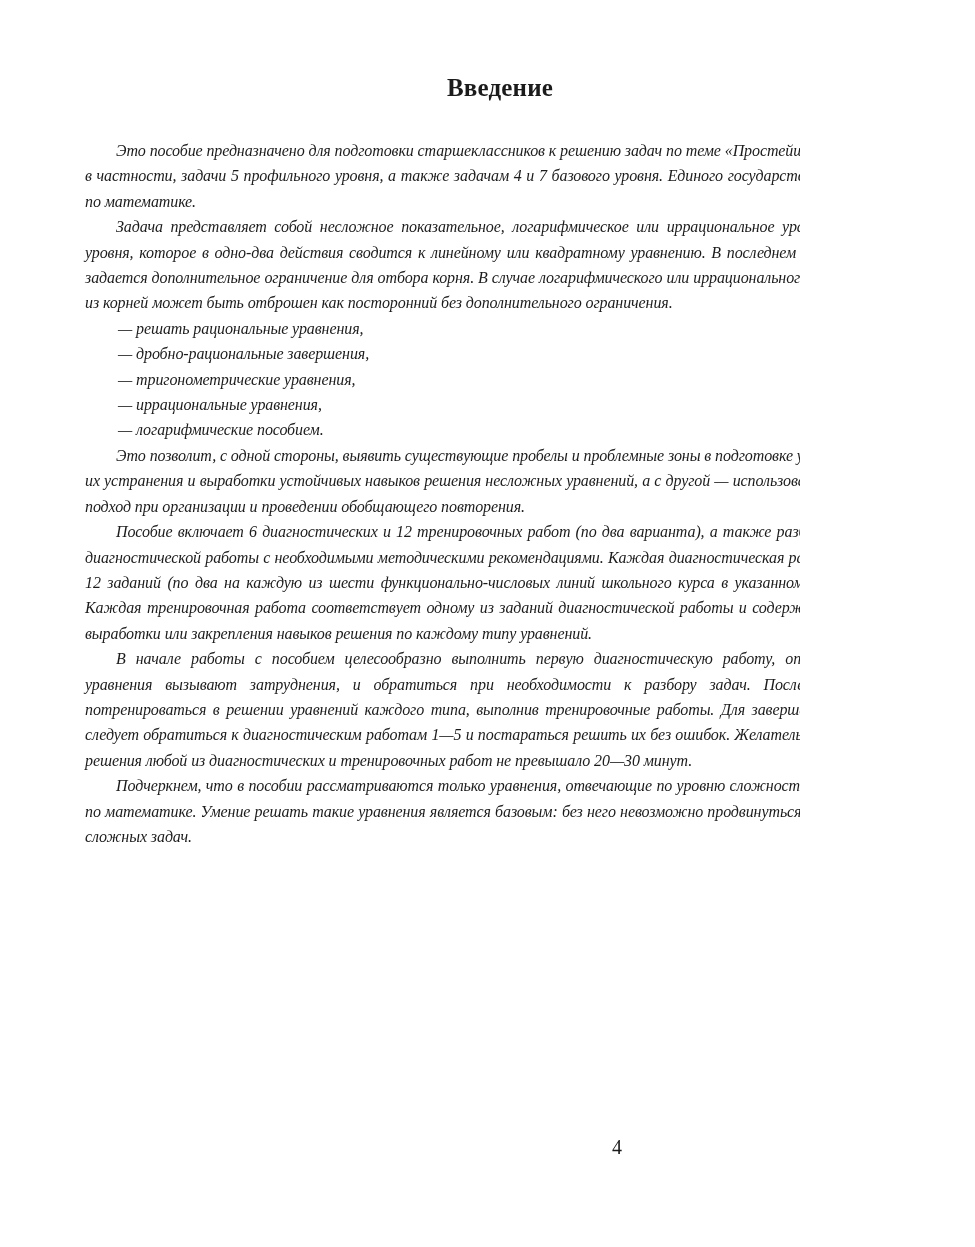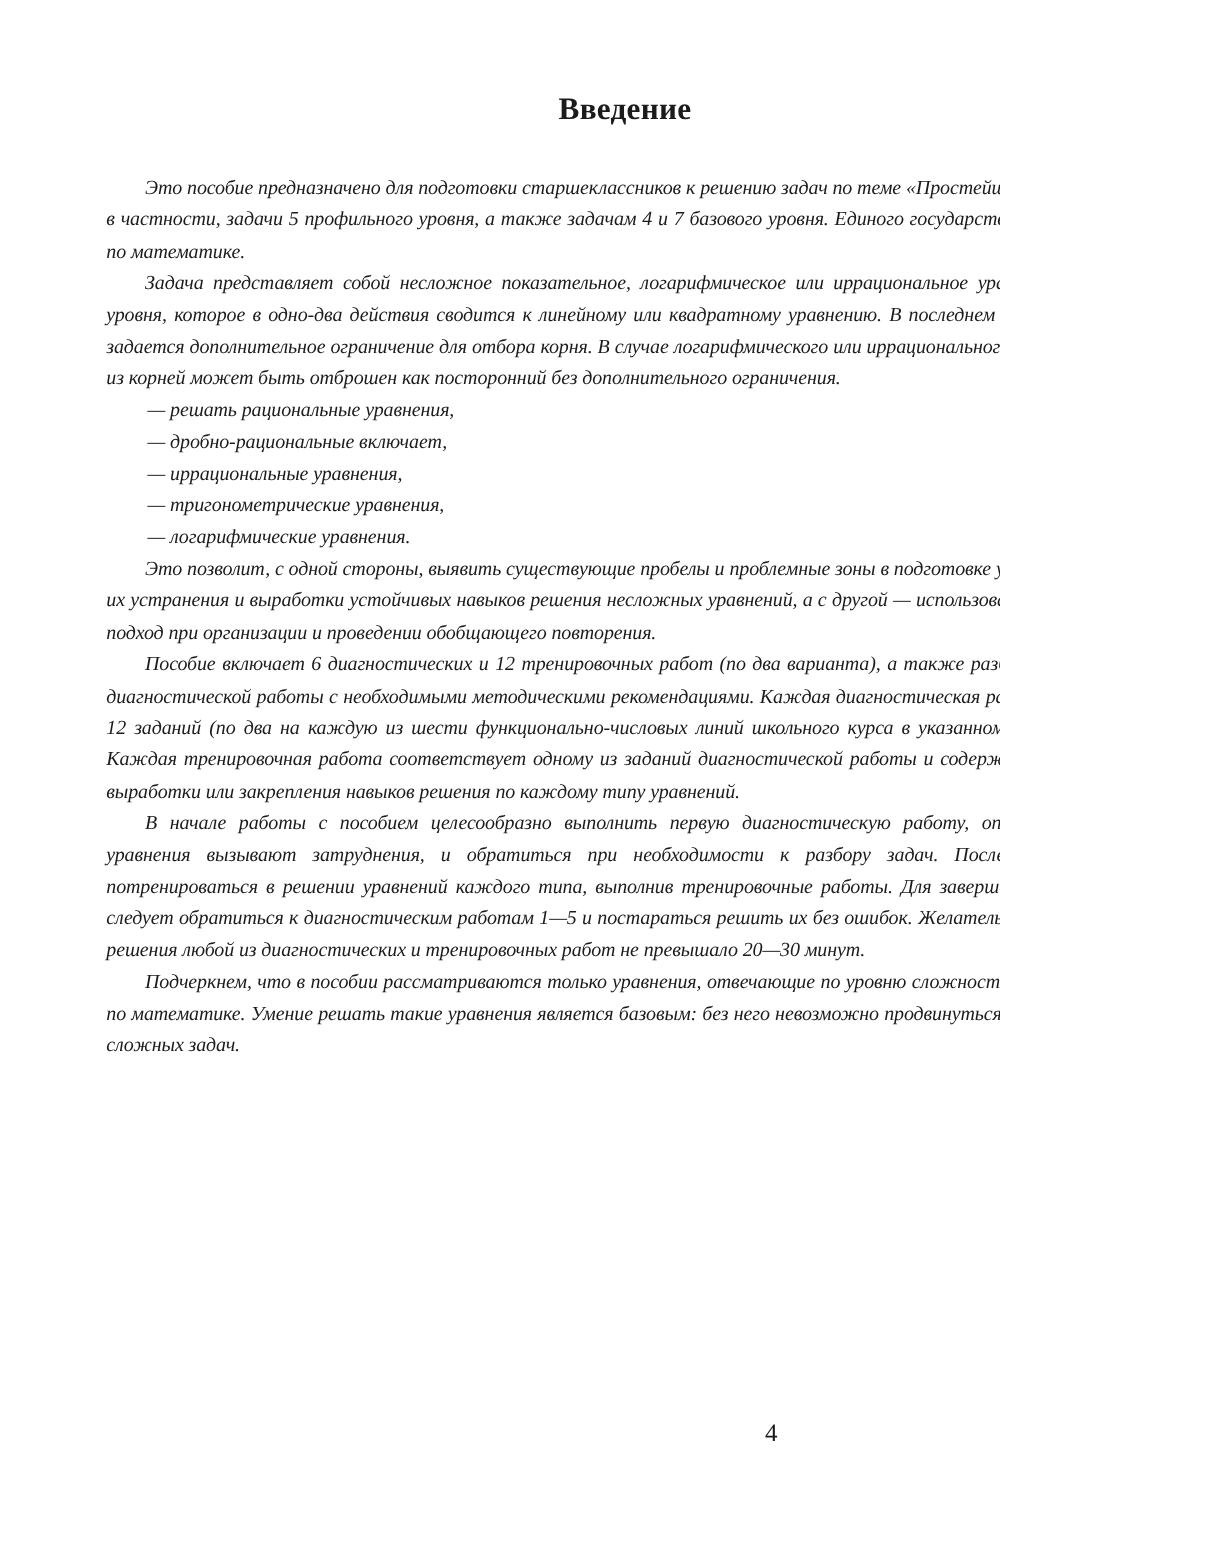--- a/index.html
+++ b/index.html
@@ -67,24 +67,24 @@
 
   <div class="body-text">
 
     <p class="para">Это пособие предназначено для подготовки старшеклассников к решению задач по теме «Простейшие уравнения» и, в частности, задачи 5 профильного уровня, а также задачам 4 и 7 базового уровня. Единого государственного экзамена по математике.</p>
 
     <p class="para">Задача представляет собой несложное показательное, логарифмическое или иррациональное уравнение базового уровня, которое в одно-два действия сводится к линейному или квадратному уравнению. В последнем случае в условии задается дополнительное ограничение для отбора корня. В случае логарифмического или иррационального уравнения один из корней может быть отброшен как посторонний без дополнительного ограничения.</p>
 
 
     <div class="eq-list">
       <div class="list-item">— решать рациональные уравнения,</div>
-      <div class="list-item">— дробно-рациональные включает,</div>
+      <div class="list-item">— дробно-рациональные завершения,</div>
+      <div class="list-item">— тригонометрические уравнения,</div>
       <div class="list-item">— иррациональные уравнения,</div>
-      <div class="list-item">— тригонометрические уравнения,</div>
-      <div class="list-item">— логарифмические уравнения.</div>
+      <div class="list-item">— логарифмические пособием.</div>
     </div>
 
     <p class="para">Это позволит, с одной стороны, выявить существующие пробелы и проблемные зоны в подготовке учащихся с целью их устранения и выработки устойчивых навыков решения несложных уравнений, а с другой — использовать комплексный подход при организации и проведении обобщающего повторения.</p>
 
     <p class="para">Пособие включает 6 диагностических и 12 тренировочных работ (по два варианта), а также разбор задач первой диагностической работы с необходимыми методическими рекомендациями. Каждая диагностическая работа содержит 12 заданий (по два на каждую из шести функционально-числовых линий школьного курса в указанном выше порядке). Каждая тренировочная работа соответствует одному из заданий диагностической работы и содержит 10 задач для выработки или закрепления навыков решения по каждому типу уравнений.</p>
 
     <p class="para">В начале работы с пособием целесообразно выполнить первую диагностическую работу, определить, какие уравнения вызывают затруднения, и обратиться при необходимости к разбору задач. После этого нужно потренироваться в решении уравнений каждого типа, выполнив тренировочные работы. Для завершения подготовки следует обратиться к диагностическим работам 1—5 и постараться решить их без ошибок. Желательно, чтобы время решения любой из диагностических и тренировочных работ не превышало 20—30 минут.</p>
 
     <p class="para">Подчеркнем, что в пособии рассматриваются только уравнения, отвечающие по уровню сложности заданию 3 ЕГЭ по математике. Умение решать такие уравнения является базовым: без него невозможно продвинуться в решении более сложных задач.</p>
 

